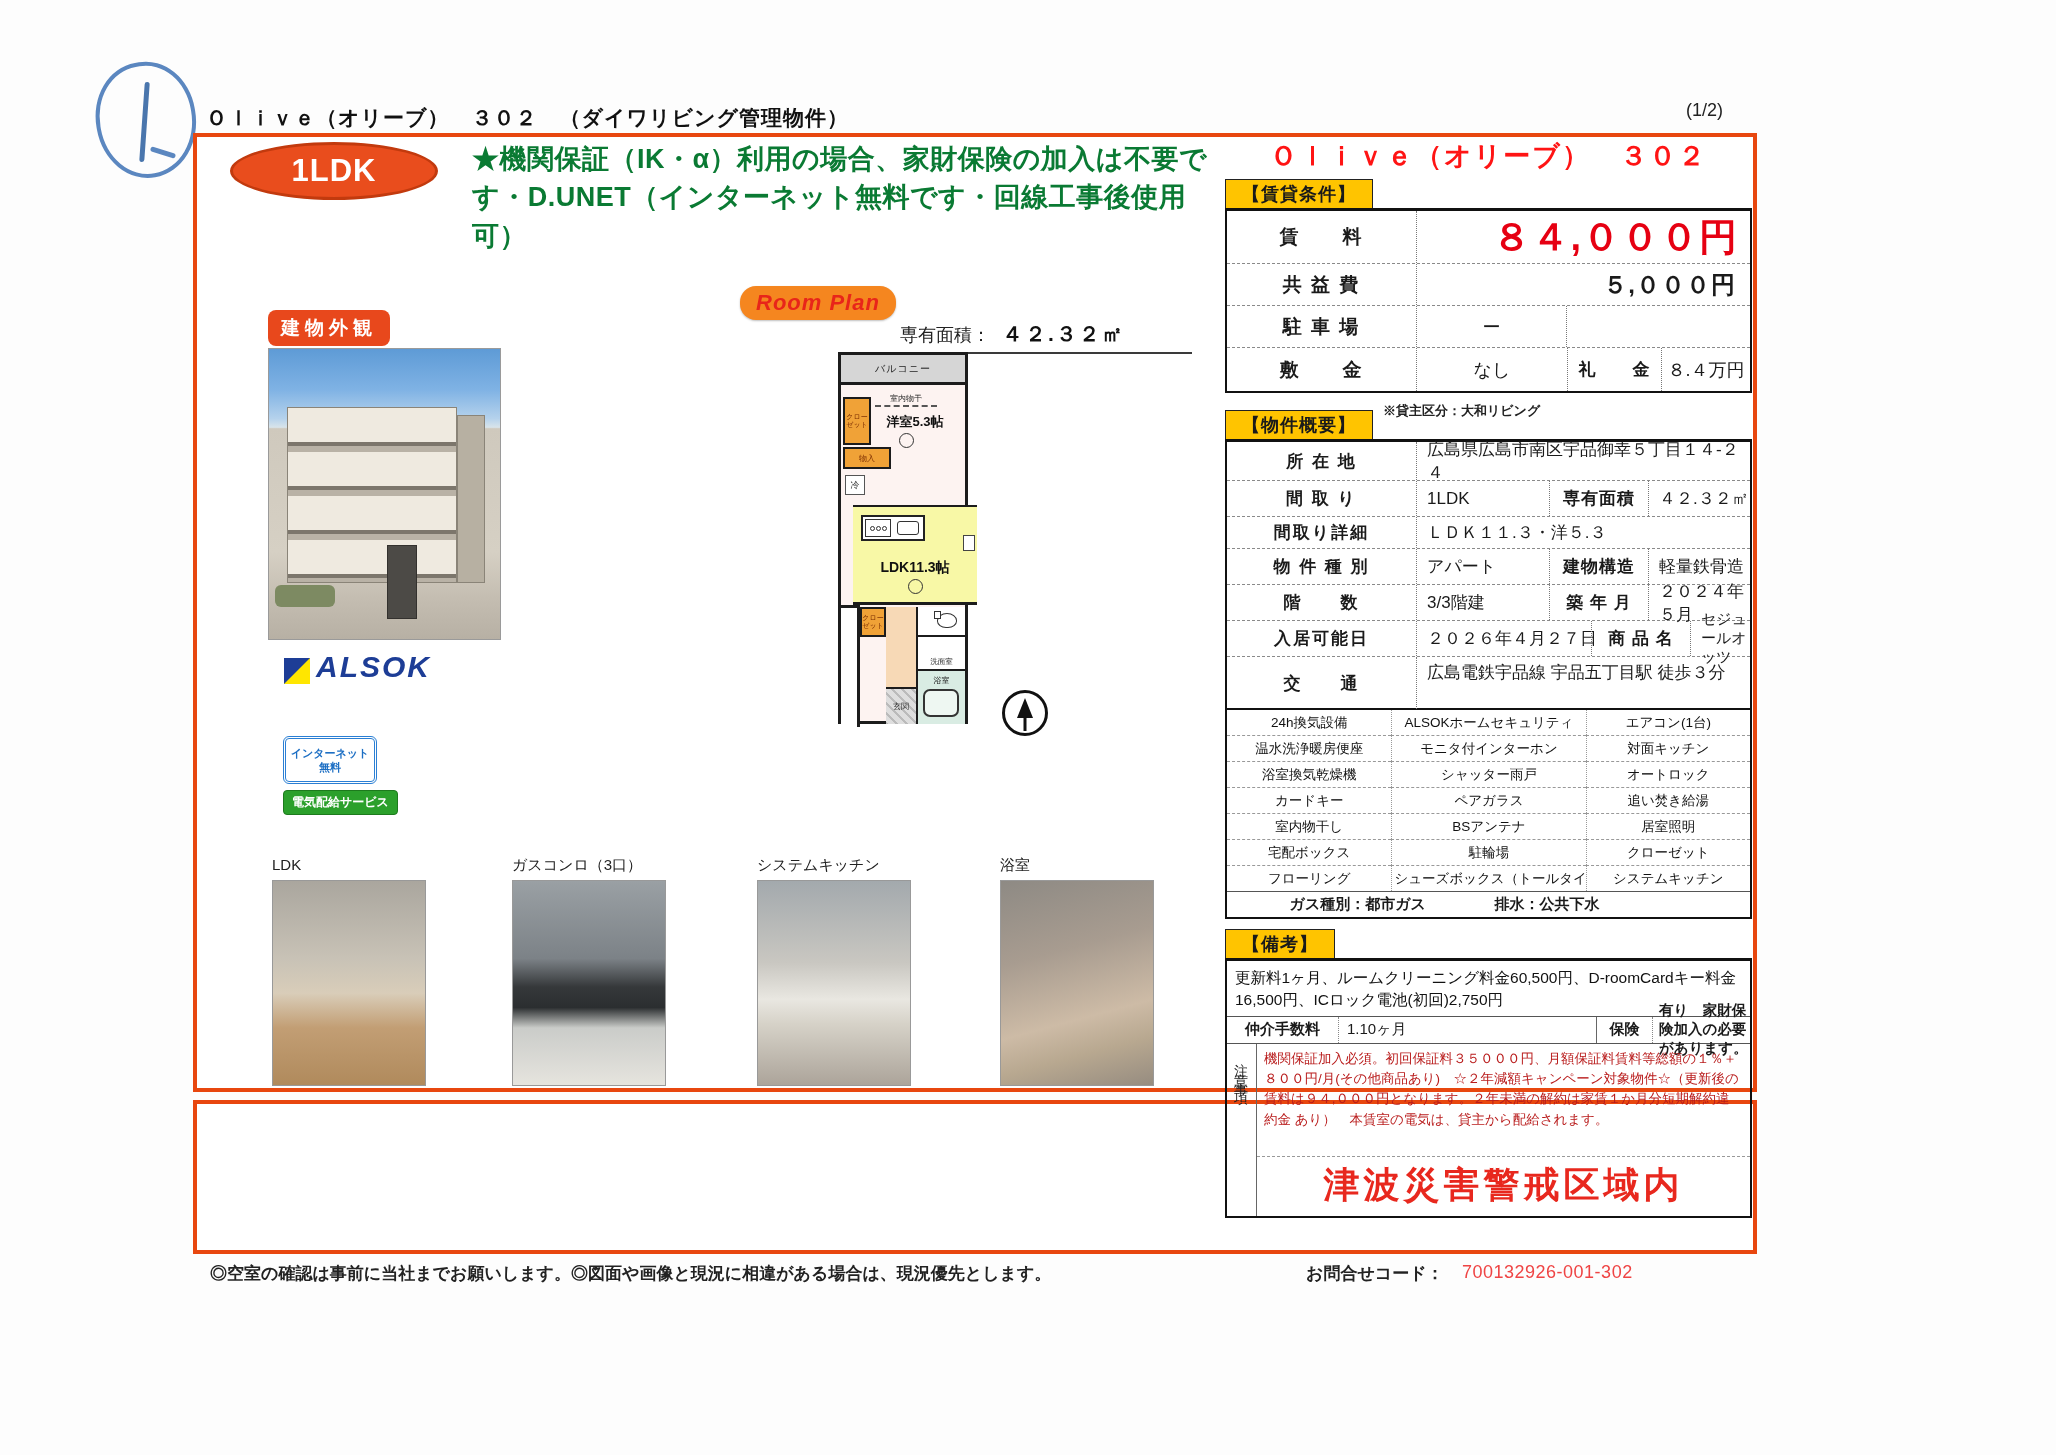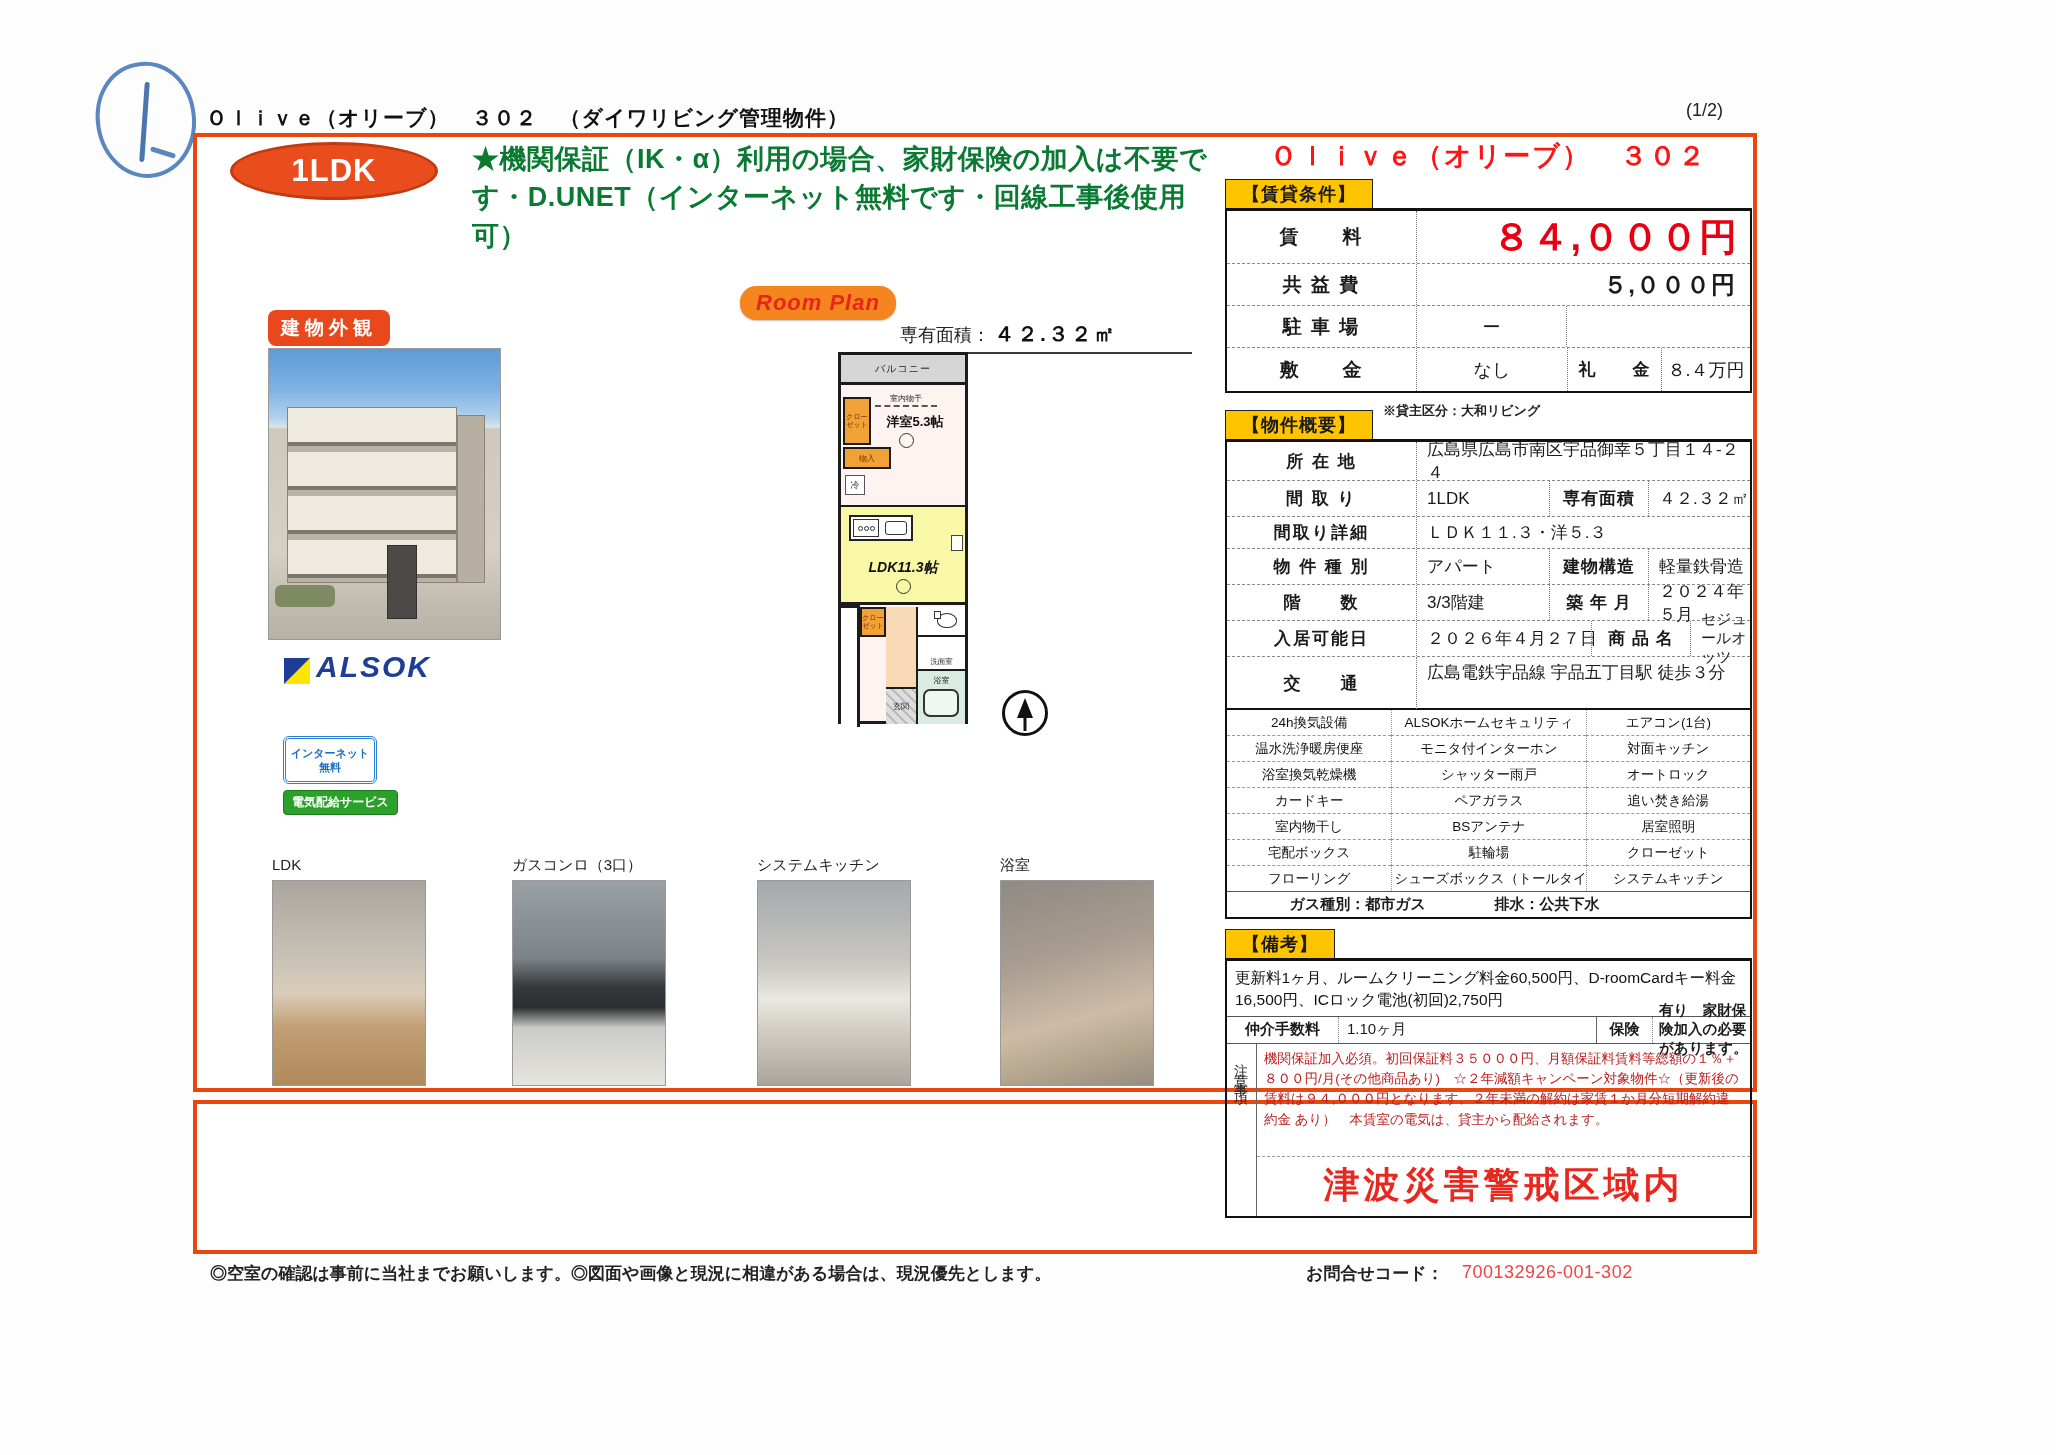--- a/index.html
+++ b/index.html
@@ -34,36 +34,36 @@
   .alsok { left:284px; top:650px; display:flex; align-items:flex-end; gap:6px; }
   .alsok-mark { width:26px; height:26px; background:linear-gradient(135deg,#1d3d96 49%, #ffe600 51%); display:inline-block; }
   .alsok-text { color:#1d3d96; font-weight:bold; font-style:italic; font-size:30px; letter-spacing:2px; }
   .net-badge { left:283px; top:736px; width:94px; height:48px; background:#fff; border:3px double #2b7fd4; border-radius:6px;
     color:#1d6fc4; font-weight:bold; font-size:11px; display:flex; flex-direction:column; align-items:center; justify-content:center; line-height:1.3; }
   .elec-badge { left:283px; top:790px; background:#2ba02b; border:1px solid #1d7a1d; border-radius:4px; color:#fff; font-weight:bold; font-size:12px; padding:3px 8px; }
 
   
   .rp-badge { left:740px; top:286px; background:#f5861f; border-radius:16px; padding:4px 16px;
     color:#e8251a; font-weight:bold; font-style:italic; font-size:22px; letter-spacing:1px; box-shadow:0 1px 2px rgba(0,0,0,.25); }
-  .area-line { left:900px; top:320px; width:292px; border-bottom:2px solid #3a3a3a; padding-bottom:4px; display:flex; align-items:baseline; gap:4px; }
+  .area-line { left:900px; top:320px; width:292px; border-bottom:2px solid #3a3a3a; padding-bottom:4px; display:flex; align-items:baseline; gap:12px; }
   .area-line .al { font-size:18px; color:#222; }
   .area-line .av { font-size:21px; font-weight:bold; letter-spacing:2px; color:#111; }
   .plan { left:838px; top:352px; width:130px; height:372px; border:3px solid #1c1c1c; background:#fdf3f1; }
   .plan div { position:absolute; }
   .fp-balcony { left:0; top:0; width:124px; height:30px; background:#d6d6d6; border-bottom:3px solid #1c1c1c;
     font-size:10px; display:flex; align-items:center; justify-content:center; letter-spacing:1px; color:#222; }
   .fp-dry { left:34px; top:38px; width:62px; font-size:8px; text-align:center; border-bottom:2px dashed #555; color:#222; padding-bottom:1px; }
   .fp-yoshitsu { left:26px; top:58px; width:96px; font-size:13px; font-weight:bold; text-align:center; color:#111; }
   .fp-mark { left:58px; top:78px; width:15px; height:15px; border:1px solid #333; border-radius:50%; font-size:8px; display:flex; align-items:center; justify-content:center; color:#333; }
   .fp-closet1 { left:2px; top:42px; width:28px; height:48px; background:#f0a237; border:2px solid #1c1c1c;
     font-size:7px; line-height:1.2; display:flex; align-items:center; justify-content:center; text-align:center; color:#7a2c00; padding:1px; }
   .fp-storage { left:2px; top:92px; width:48px; height:22px; background:#f0a237; border:2px solid #1c1c1c;
     font-size:8px; display:flex; align-items:center; justify-content:center; color:#7a2c00; }
   .fp-fridge { left:4px; top:120px; width:20px; height:20px; border:1px solid #555; background:#fff; font-size:9px; display:flex; align-items:center; justify-content:center; color:#333; }
-  .fp-ldk-zone { left:0; top:150px; width:124px; height:100px; background:#f8f8a6; border-top:2px solid #1c1c1c; border-bottom:3px solid #1c1c1c;font-style:italic; }
+  .fp-ldk-zone { left:12px; top:150px; width:124px; height:100px; background:#f8f8a6; border-top:2px solid #1c1c1c; border-bottom:3px solid #1c1c1c; }
   .fp-kitchen { left:8px; top:8px; width:64px; height:26px; background:#fff; border:2px solid #222; display:flex; align-items:center; }
   .fp-stove { width:26px; height:18px; margin-left:2px; border:1px solid #333; display:flex; flex-wrap:wrap; align-items:center; justify-content:center; gap:1px; }
   .fp-stove i { width:5px; height:5px; border:1px solid #333; border-radius:50%; display:block; }
   .fp-sink { width:22px; height:14px; margin-left:6px; border:1.5px solid #333; border-radius:3px; background:#fff; }
   .fp-ac { left:110px; top:28px; width:12px; height:16px; border:1px solid #444; background:#fff; }
   .fp-ldk-label { left:0; top:52px; width:124px; font-size:14px; font-weight:bold; text-align:center; color:#111; }
   .fp-mark2 { left:55px; top:72px; width:15px; height:15px; border:1px solid #333; border-radius:50%; font-size:8px; }
   .fp-notch { left:0; top:250px; width:19px; height:122px; background:#fff; border-right:3px solid #1c1c1c; border-top:3px solid #1c1c1c; }
   .fp-closet2 { left:19px; top:252px; width:26px; height:30px; background:#f0a237; border:2px solid #1c1c1c;
     font-size:7px; line-height:1.15; display:flex; align-items:center; justify-content:center; text-align:center; color:#7a2c00; }

